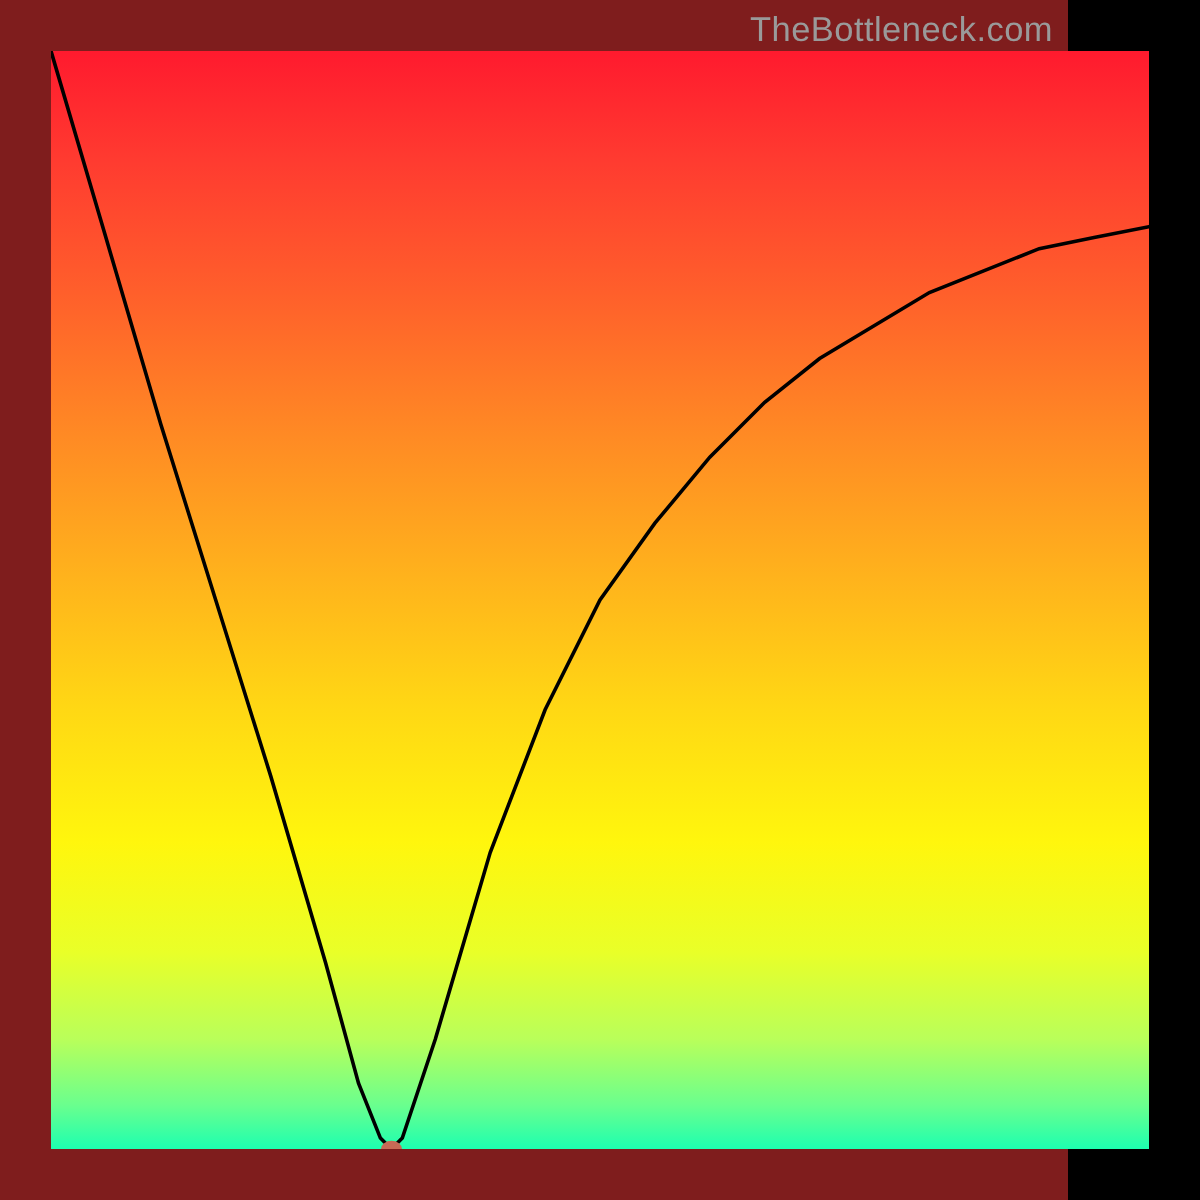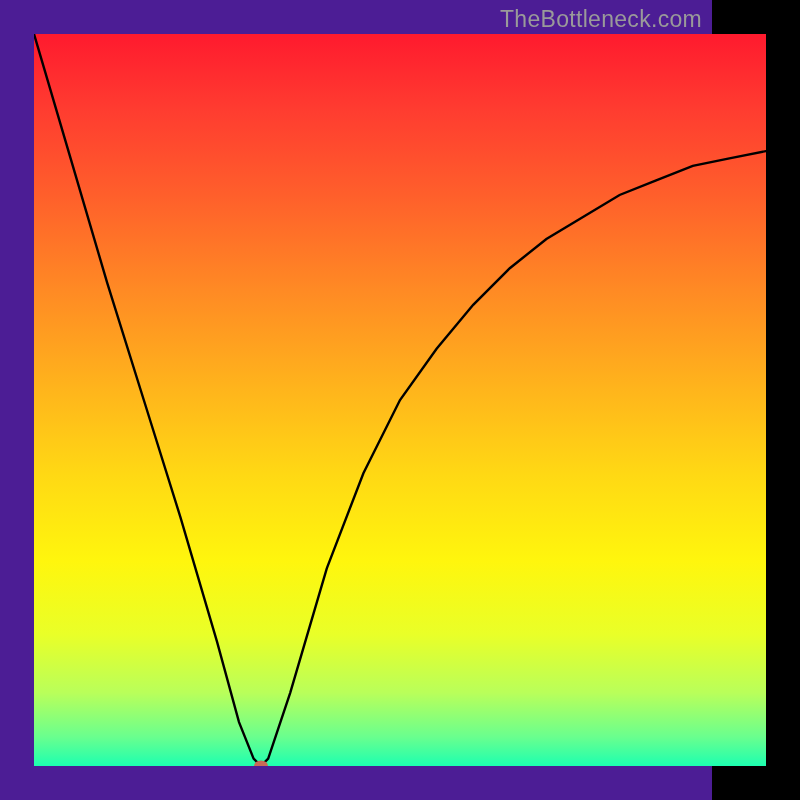--- a/index.html
+++ b/index.html
@@ -8,21 +8,21 @@
     width: 800px;
     height: 800px;
     overflow: hidden;
     background: #000;
     font-family: Arial, Helvetica, sans-serif;
   }
   .frame {
     position: relative;
     width: 712px;
     height: 800px;
-    background: #4c1d95;
+    background: #7f1d1d;
   }
   .plot-area {
     position: absolute;
     left: 34px;
     top: 34px;
     width: 732px;
     height: 732px;
     overflow: hidden;
   }
   

